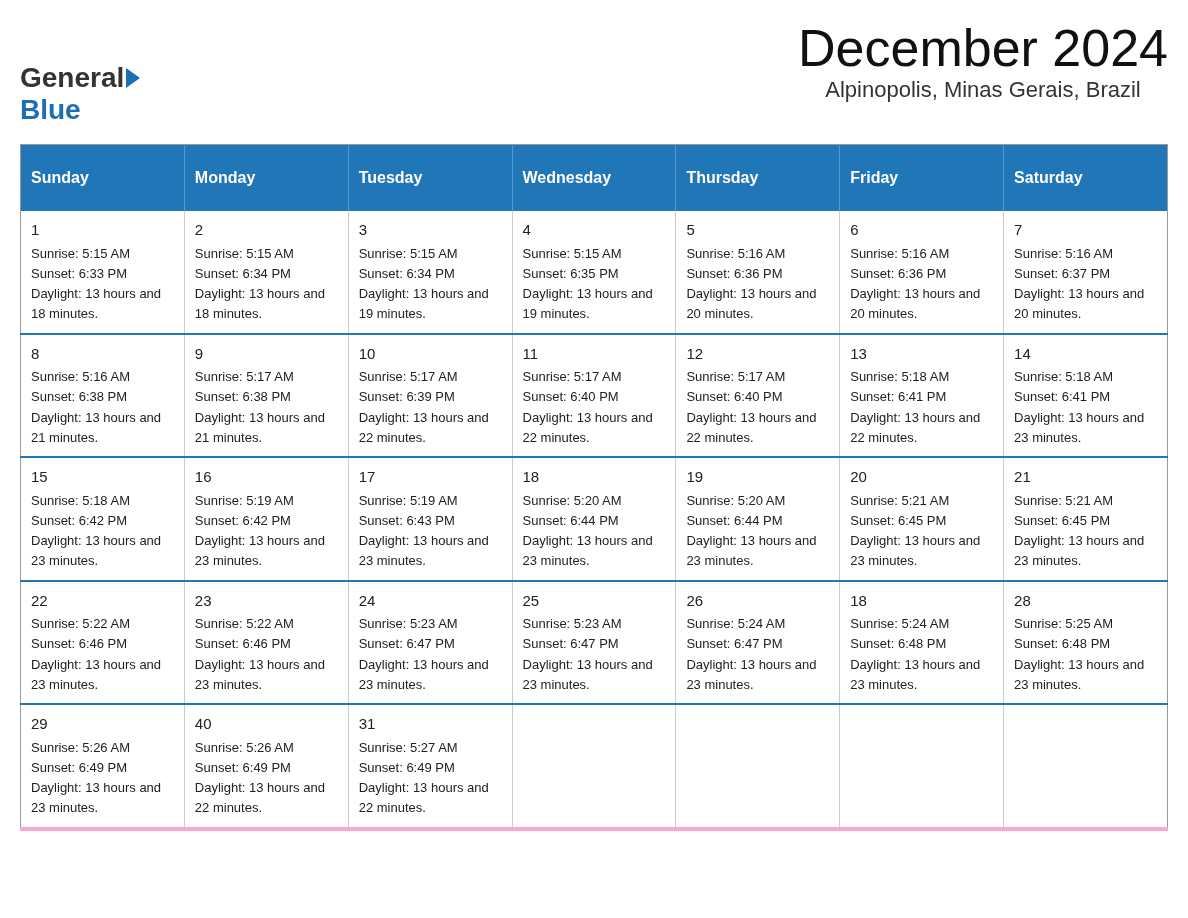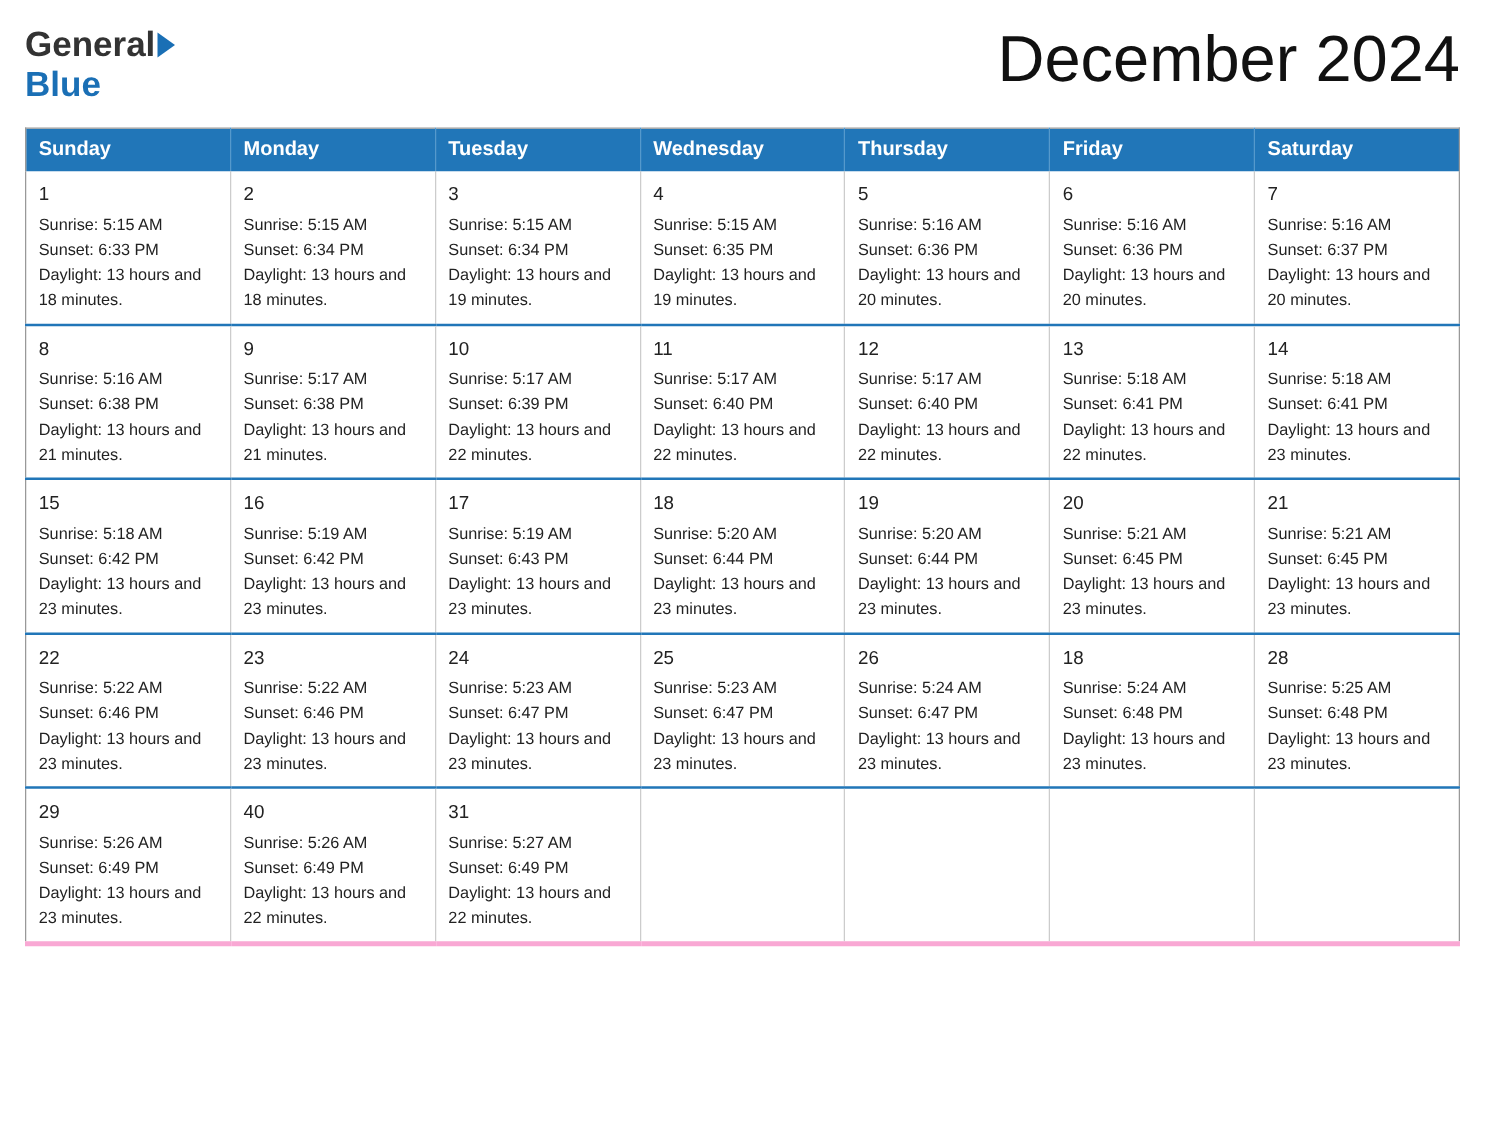--- a/index.html
+++ b/index.html
@@ -13,20 +13,21 @@
     .header-area {
       display: flex;
       justify-content: space-between;
       align-items: flex-start;
       margin-bottom: 18px;
     }
     .logo {
       display: flex;
       flex-direction: column;
       align-items: flex-start;
+      margin-top: 42px;
     }
     .logo-text {
       display: flex;
       align-items: center;
       font-size: 28px;
       font-weight: bold;
       color: #333;
     }
     .logo-general {
       color: #333;
@@ -61,21 +62,21 @@
     }
     table {
       width: 100%;
       border-collapse: collapse;
       border: 1px solid #999;
     }
     thead tr th {
       background-color: #2176b8;
       color: #fff;
       text-align: left;
-      padding: 8px 10px;
+      padding: 24px 10px;
       font-size: 16px;
       font-weight: bold;
       border-right: 1px solid #5599cc;
     }
     thead tr th:last-child {
       border-right: none;
     }
     tbody tr td {
       vertical-align: top;
       padding: 8px 10px;
@@ -116,20 +117,21 @@
     <div class="logo-text">
       <span class="logo-general">General</span>
       <span class="logo-triangle"></span>
     </div>
     <div>
       <span class="logo-blue">Blue</span>
     </div>
   </div>
   <div class="title-area">
     <div class="month-title">December 2024</div>
+    <div class="location-title">Alpinopolis, Minas Gerais, Brazil</div>
   </div>
 </div>
 
 <table>
   <thead>
     <tr id="header-row">
     <th>Sunday</th>
         <th>Monday</th>
         <th>Tuesday</th>
         <th>Wednesday</th>

